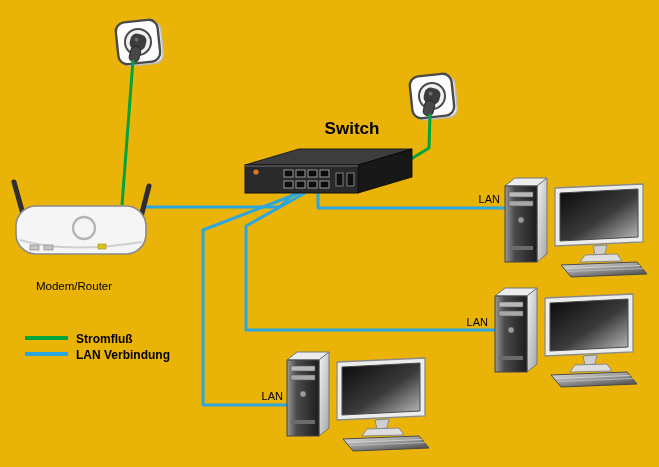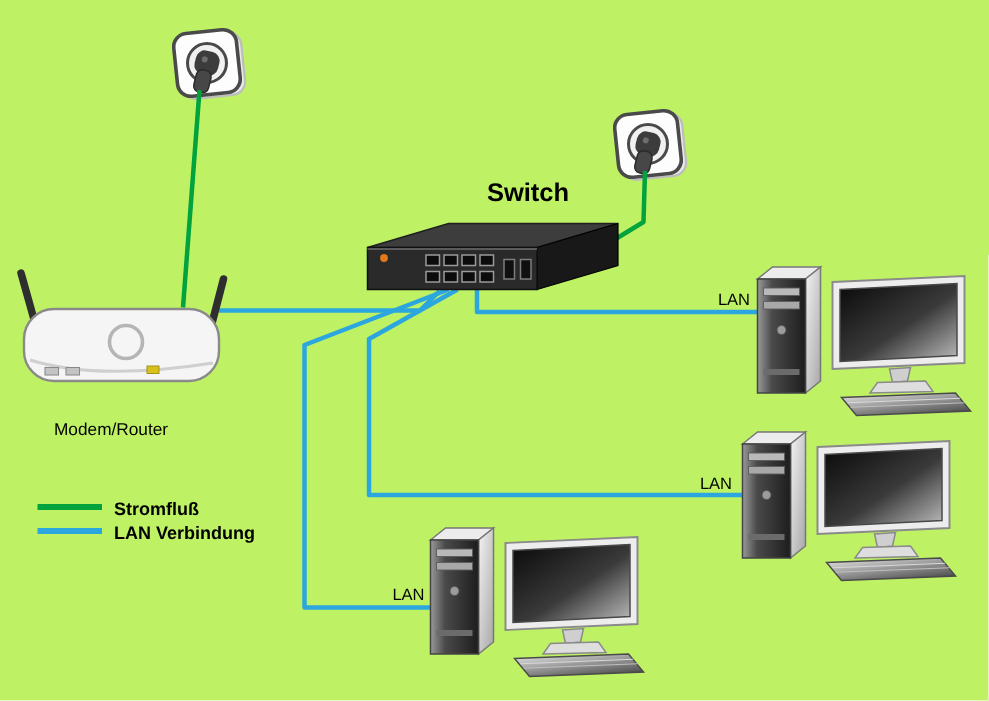--- a/index.html
+++ b/index.html
@@ -1,16 +1,16 @@
 <!DOCTYPE html>
 <html><head>
 <meta charset="utf-8">
 <style>
   html,body{margin:0;padding:0;background:#fff;}
-  .canvas{width:659px;height:467px;background:#bef264;position:relative;overflow:hidden;}
+  .canvas{width:659px;height:467px;background:#eab308;position:relative;overflow:hidden;}
   svg{display:block;}
   text{font-family:"Liberation Sans","DejaVu Sans",sans-serif;fill:#000;}
   .title{font-size:17px;font-weight:bold;}
   .label{font-size:11.5px;}
   .lan{font-size:11px;}
   .legend-text{font-size:12px;font-weight:bold;}
 </style>
 </head>
 <body>
 

